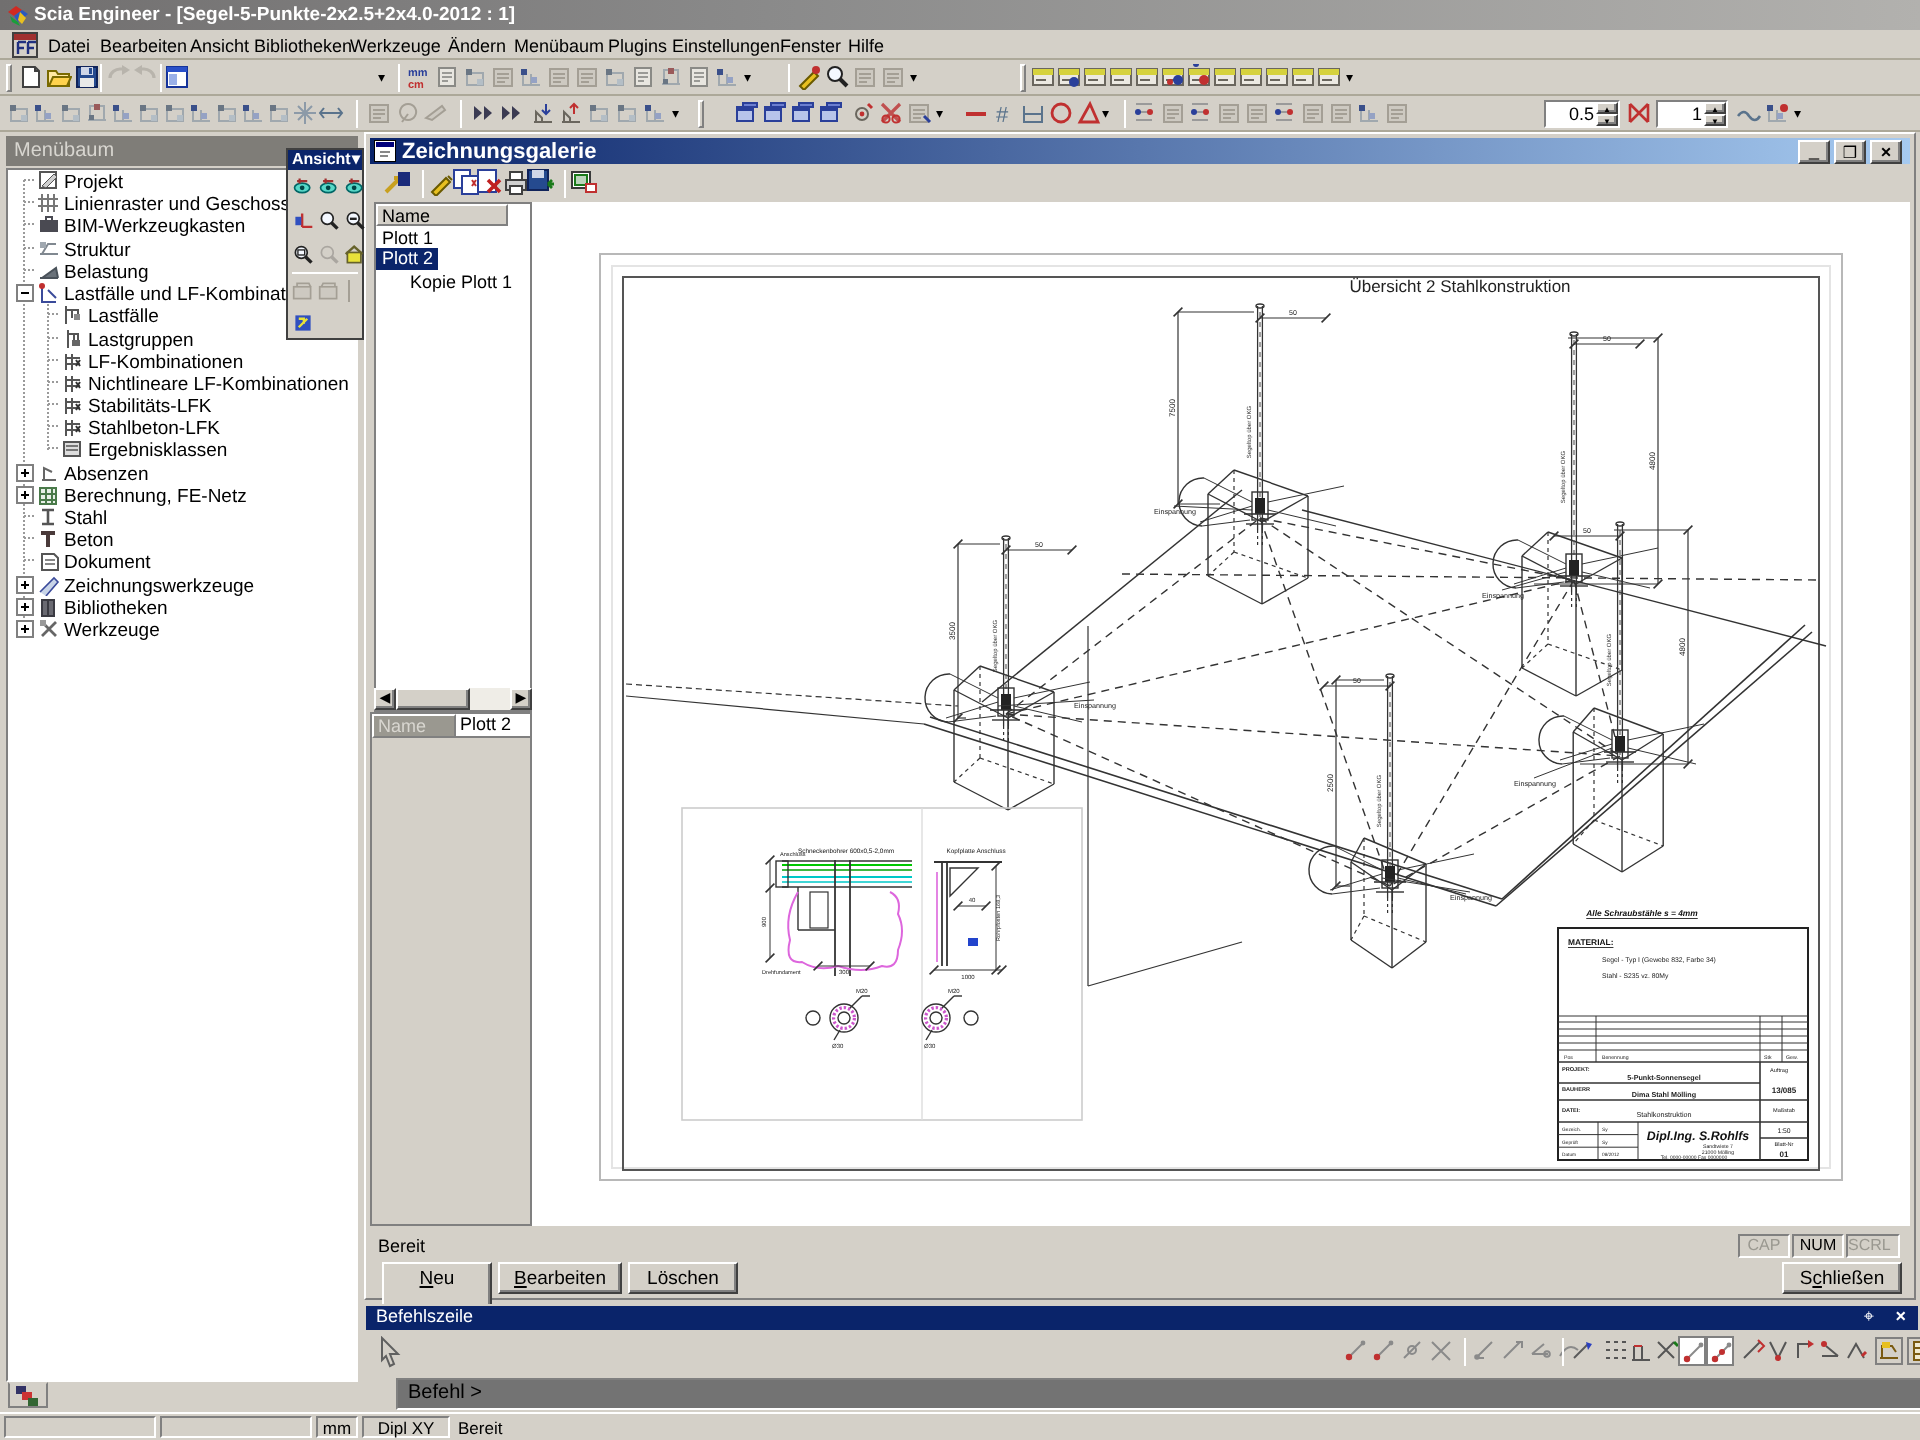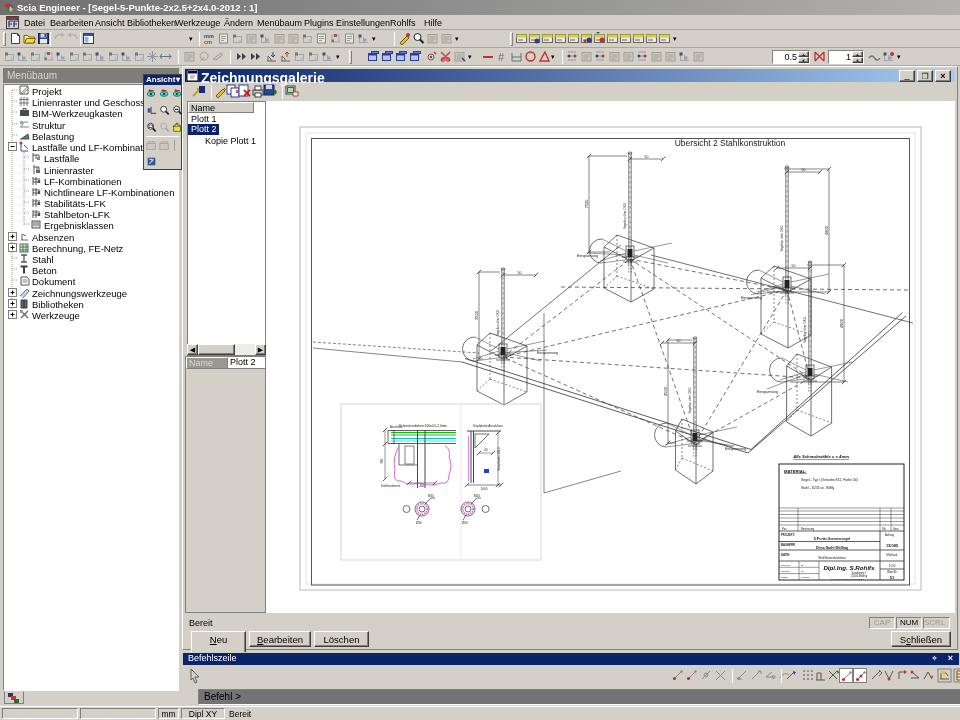--- a/index.html
+++ b/index.html
@@ -130,21 +130,21 @@
   </svg>
   <span class="mi" style="left:24px">Datei</span>
     <span class="mi" style="left:50px">Bearbeiten</span>
     <span class="mi" style="left:95px">Ansicht</span>
     <span class="mi" style="left:127px">Bibliotheken</span>
     <span class="mi" style="left:175px">Werkzeuge</span>
     <span class="mi" style="left:224px">Ändern</span>
     <span class="mi" style="left:257px">Menübaum</span>
     <span class="mi" style="left:304px">Plugins</span>
     <span class="mi" style="left:336px">Einstellungen</span>
-    <span class="mi" style="left:390px">Rohlfs</span>
+    <span class="mi" style="left:390px">Fenster</span>
     <span class="mi" style="left:424px">Hilfe</span>
 </div>
 
 <div class="abs" id="tb1" style="left:0;top:30px;width:960px;height:18px;background:#d4d0c8;border-bottom:1px solid #aca899;">
   <span class="grip abs" style="left:2px;top:1px"></span>
   <svg class="abs" style="left:9px;top:2px" width="13" height="13">
       <use href="#pg"></use>
     </svg>
   <svg class="abs" style="left:23px;top:2px" width="13" height="13">
       <use href="#fo"></use>
@@ -488,21 +488,21 @@
           <path d="M2 1 v9 M2 3 h6 v4 M5 3 v4" stroke="#555" fill="none"></path>
           <rect x="6" y="5" width="3" height="3" fill="#888"></rect>
         </svg>
         <span style="left:40px">Lastfälle</span>
       </div>
     <div class="abs trow" style="top:79px">
         <svg class="tic" style="left:27px">
           <path d="M3 1 v9 M3 3 h5 v5 M6 3 v5" stroke="#555" fill="none"></path>
           <rect x="5" y="6" width="4" height="3" fill="#666"></rect>
         </svg>
-        <span style="left:40px">Linienraster</span>
+        <span style="left:40px">Lastgruppen</span>
       </div>
     <div class="abs trow" style="top:90px">
         <svg class="tic" style="left:27px">
           <path d="M2 2 v8 M5 2 v8 M2 4 h7 M2 7 h7" stroke="#555" fill="none"></path>
           <path d="M7 5 l2 3 M9 5 l-2 3" stroke="#333"></path>
         </svg>
         <span style="left:40px">LF-Kombinationen</span>
       </div>
     <div class="abs trow" style="top:101px">
         <svg class="tic" style="left:27px">
@@ -613,21 +613,21 @@
   </div>
 </div>
 
 <div class="abs raised" style="left:182px;top:66px;width:776px;height:584px;background:#d4d0c8;">
   <div class="abs" style="left:2px;top:2px;width:770px;height:13px;background:linear-gradient(90deg,#0a246a,#a6caf0);">
     <svg class="abs" style="left:2px;top:1px" width="11" height="11" viewBox="0 0 11 11">
         <rect width="11" height="11" fill="#fff" stroke="#000"></rect>
         <rect x="1" y="1" width="9" height="2.5" fill="#00007a"></rect>
         <path d="M3 6 h5 M3 8 h4" stroke="#888"></path>
       </svg>
-    <div class="abs" style="left:16px;top:1px;color:#fff;font-weight:bold;font-size:14px;">Zeichnungsgalerie</div>
+    <div class="abs" style="left:16px;top:1px;color:#fff;font-weight:bold;font-size:11px;">Zeichnungsgalerie</div>
     <span class="abs btn" style="right:40px;top:1px;width:16px;height:12px;font-size:9px;line-height:9px;">_</span>
     <span class="abs btn" style="right:22px;top:1px;width:16px;height:12px;font-size:8px;line-height:11px;">❒</span>
     <span class="abs btn" style="right:4px;top:1px;width:16px;height:12px;font-size:9px;line-height:11px;font-weight:bold;">×</span>
   </div>
 
   <div class="abs" style="left:2px;top:15px;width:770px;height:18px;" id="galtb">
     <svg class="abs" style="left:7px;top:2px" width="14" height="14">
         <path d="M1 12 L8 5 M5 5 h3 v3" stroke="#c8a020" stroke-width="2" fill="none"></path>
         <rect x="7" y="2" width="6" height="7" fill="#1a2a7a"></rect>
       </svg>

